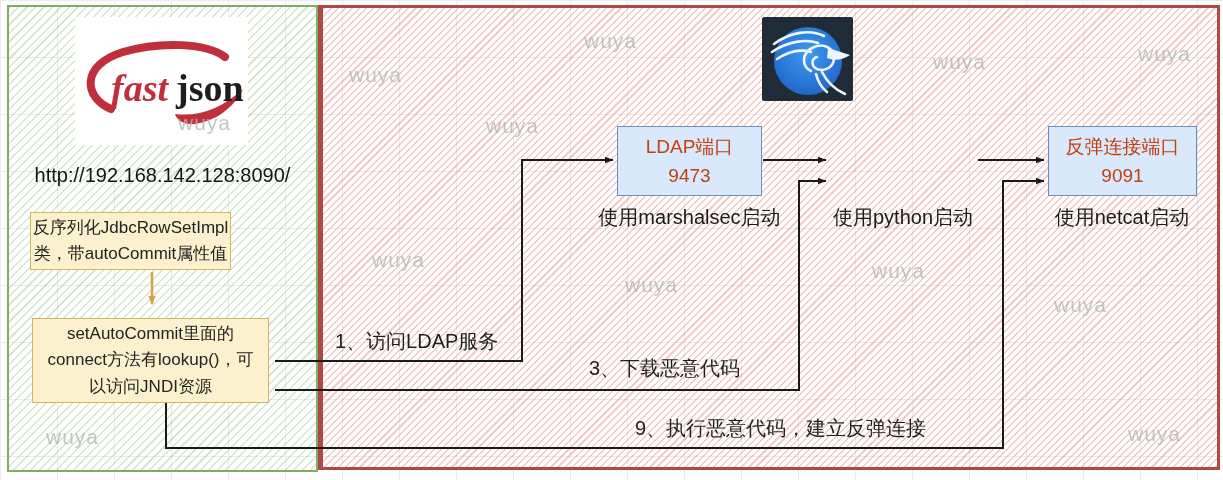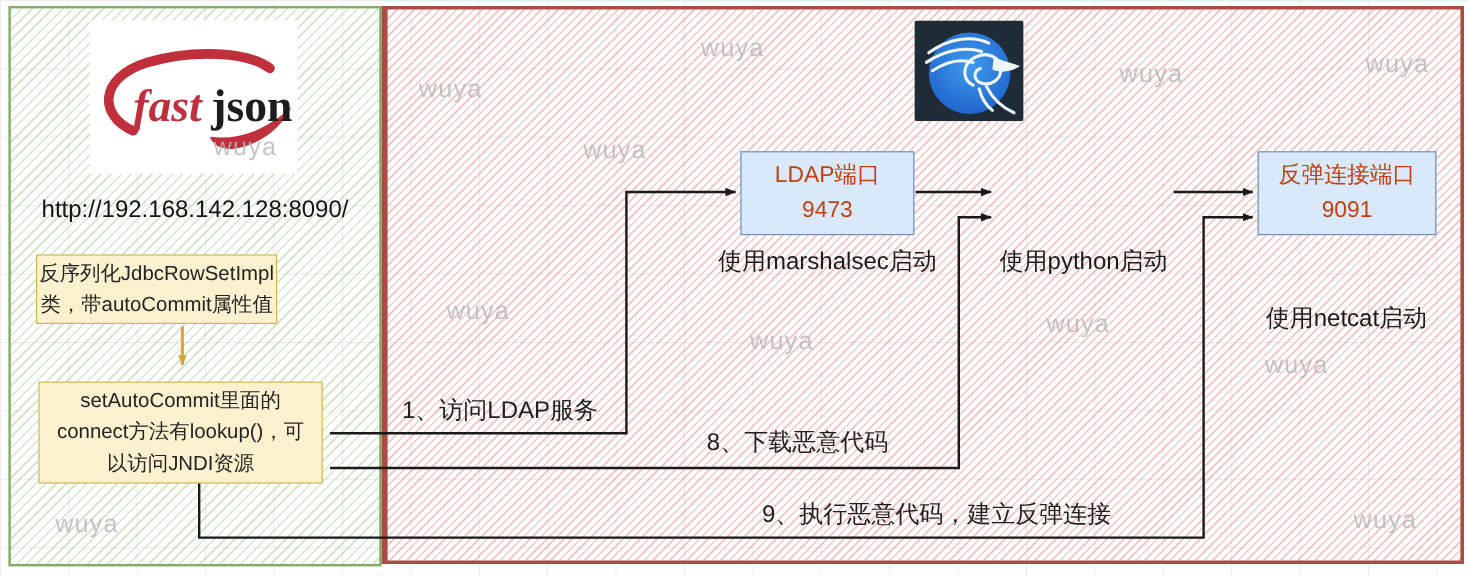--- a/index.html
+++ b/index.html
@@ -49,21 +49,21 @@
   }
   .port-ldap{left:617px;width:145px;}
   .port-http{left:830px;width:147px;}
   .port-shell{left:1048px;width:149px;}
   .caption{
     position:absolute;top:204px;height:26px;font-size:20px;color:#1b1b1b;
     display:flex;justify-content:center;align-items:center;white-space:nowrap;
   }
   .cap-ldap{left:592px;width:195px;}
   .cap-http{left:828px;width:150px;}
-  .cap-shell{left:1047px;width:150px;margin-top:48px;}
+  .cap-shell{left:1047px;width:150px;}
   .edge-label{
     position:absolute;font-size:20px;color:#1f1f1f;white-space:nowrap;
   }
   .edge-1{left:335px;top:328px;}
   .edge-2{left:589px;top:355px;}
   .edge-3{left:635px;top:415px;}
   .watermark{
     position:absolute;font-size:21px;color:#b4b7ba;opacity:0.8;
     letter-spacing:1px;white-space:nowrap;pointer-events:none;
   }
@@ -152,21 +152,21 @@
     <path d="M275,390 H799 V181 H826" fill="none" stroke="#1a1a1a" stroke-width="2" marker-end="url(#arrB)"></path>
 
     <path d="M166,403 V448 H1003 V181 H1044" fill="none" stroke="#1a1a1a" stroke-width="2" marker-end="url(#arrB)"></path>
 
     <path d="M763,160 H826" fill="none" stroke="#1a1a1a" stroke-width="2" marker-end="url(#arrB)"></path>
 
     <path d="M978,160 H1044" fill="none" stroke="#1a1a1a" stroke-width="2" marker-end="url(#arrB)"></path>
   </svg>
 
   <div class="edge-label edge-1">1、访问LDAP服务</div>
-  <div class="edge-label edge-2">8、下载恶意代码</div>
+  <div class="edge-label edge-2">3、下载恶意代码</div>
   <div class="edge-label edge-3">9、执行恶意代码，建立反弹连接</div>
 
   <div class="watermark" style="left:178px;top:111px;">wuya</div>
   <div class="watermark" style="left:349px;top:63px;">wuya</div>
   <div class="watermark" style="left:584px;top:29px;">wuya</div>
   <div class="watermark" style="left:933px;top:50px;">wuya</div>
   <div class="watermark" style="left:1138px;top:42px;">wuya</div>
   <div class="watermark" style="left:486px;top:114px;">wuya</div>
   <div class="watermark" style="left:372px;top:248px;">wuya</div>
   <div class="watermark" style="left:625px;top:273px;">wuya</div>

